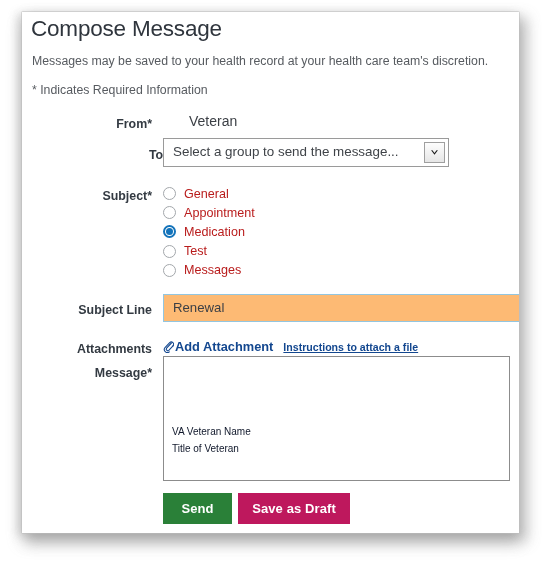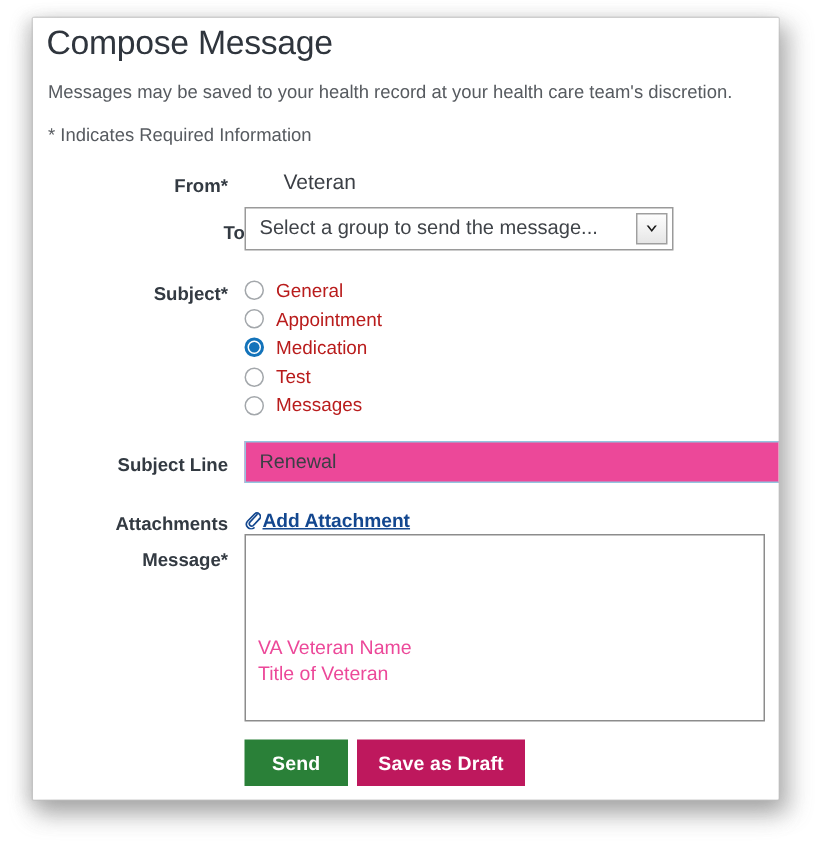--- a/index.html
+++ b/index.html
@@ -187,21 +187,21 @@
 
   
   .subjectline-label { left: 0px; top: 291px; }
   .text-input {
     position: absolute;
     left: 141px;
     top: 282px;
     width: 375px;
     height: 28px;
     border: 1px solid #93c6e0;
-    background: #ec4899;
+    background: #fdba74;
     box-sizing: border-box;
   }
   .text-input .val {
     position: absolute;
     left: 9px;
     top: 5px;
     font-size: 13.2px;
     color: #3b3f45;
     white-space: nowrap;
   }
@@ -220,21 +220,20 @@
     width: 11px;
     height: 13px;
     margin-right: 1px;
     display: inline-block;
     flex: 0 0 auto;
   }
   .link-strong {
     font-size: 12.8px;
     font-weight: bold;
     color: #13478f;
-    text-decoration: underline;
     cursor: pointer;
   }
   .link-small {
     font-size: 10.6px;
     font-weight: bold;
     color: #13478f;
     text-decoration: underline;
     margin-left: 10px;
     cursor: pointer;
   }
@@ -248,22 +247,22 @@
     width: 347px;
     height: 125px;
     border: 1px solid #8c8c8c;
     background: #ffffff;
     box-sizing: border-box;
   }
   .textarea-lines {
     position: absolute;
     left: 8px;
     top: 66px;
-    font-size: 13px;
-    color: #ec4899;
+    font-size: 10px;
+    color: #0f172a;
     line-height: 17px;
     white-space: pre;
   }
 
   
   .btn-row {
     position: absolute;
     left: 141px;
     top: 481px;
     display: flex;
@@ -355,20 +354,21 @@
     </div>
 
     <div class="field-label attachments-label">Attachments</div>
 
     <div class="attach-zone">
       <svg class="clip-icon" viewBox="0 0 11 13">
         <path d="M8.4 3.0 L3.6 8.1 a1.6 1.6 0 0 0 2.2 2.3 L10.0 5.9" fill="none" stroke="#13478f" stroke-width="1.1" stroke-linecap="round"></path>
         <path d="M10.0 5.9 a2.3 2.3 0 0 0 -3.3 -3.2 L2.0 7.5 a3.1 3.1 0 0 0 4.3 4.4" fill="none" stroke="#13478f" stroke-width="1.1" stroke-linecap="round"></path>
       </svg>
       <span class="link-strong">Add Attachment</span>
+      <span class="link-small">Instructions to attach a file</span>
     </div>
 
     <div class="field-label message-label">Message*</div>
 
     <div class="textarea-box">
       <div class="textarea-lines">VA Veteran Name
 Title of Veteran</div>
     </div>
 
     <div class="btn-row">

